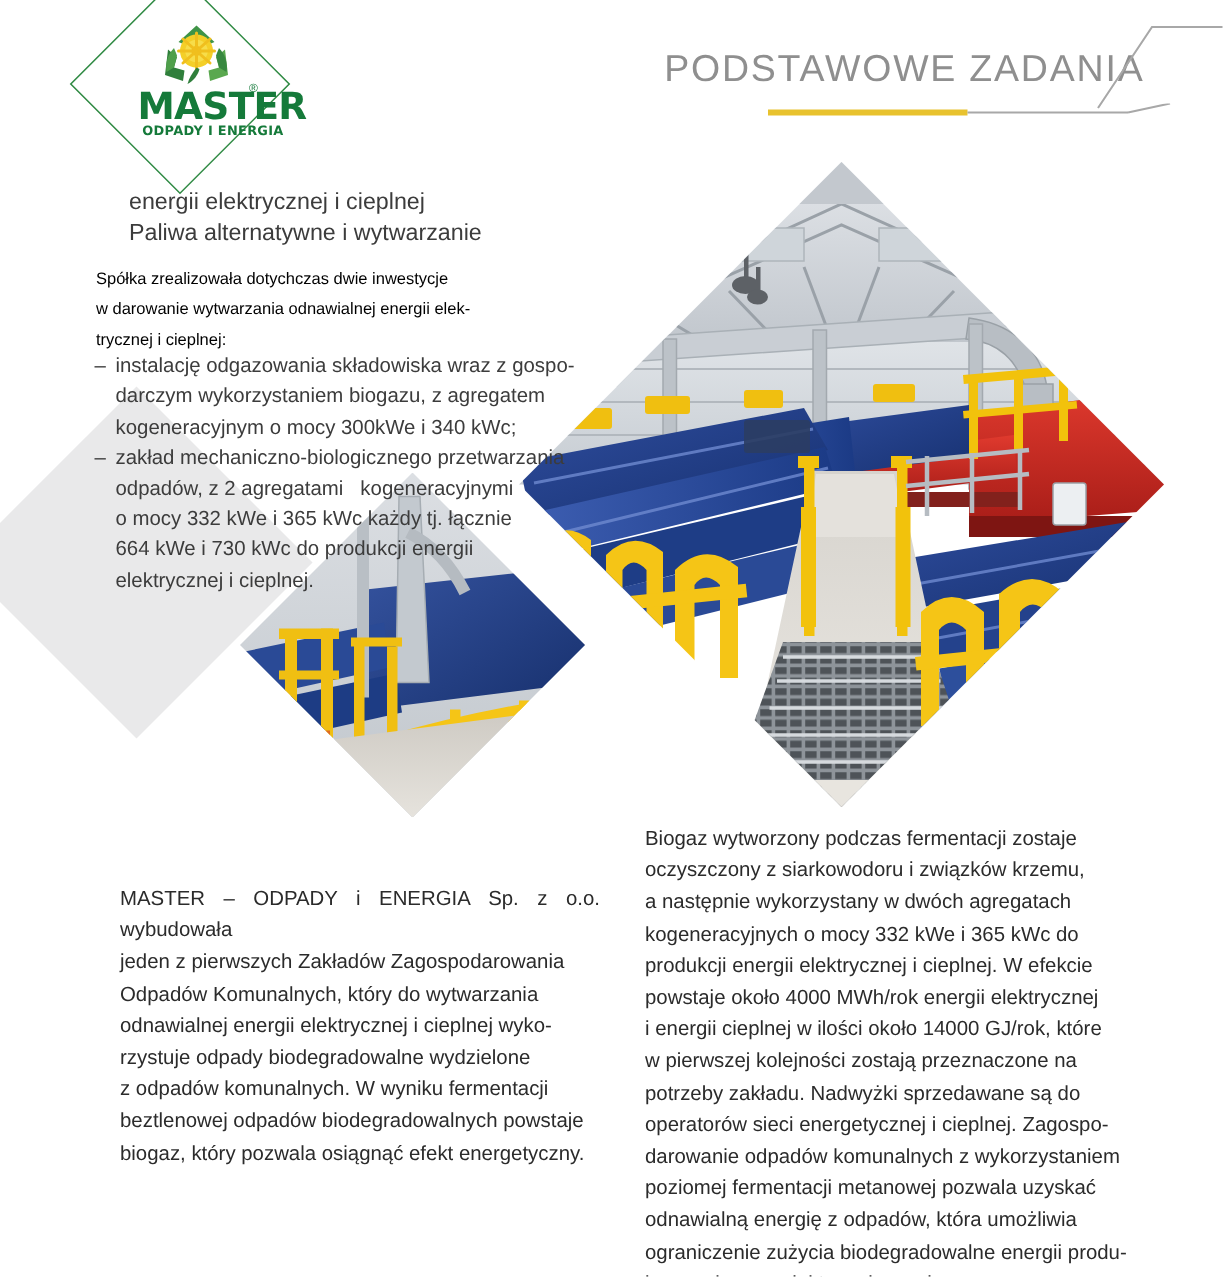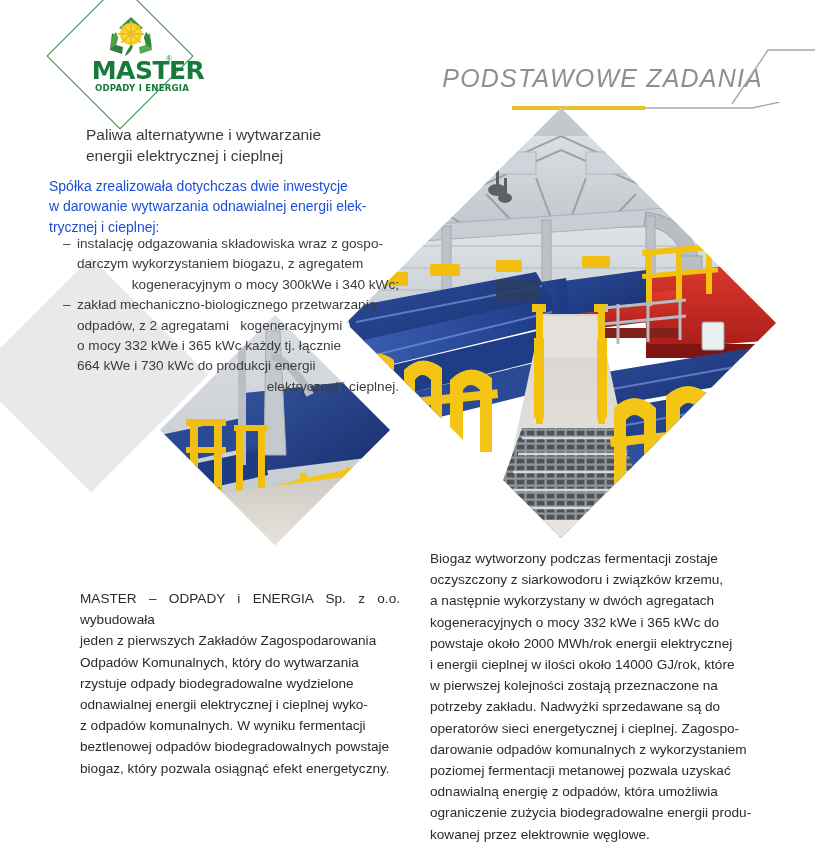--- a/index.html
+++ b/index.html
@@ -90,24 +90,23 @@
     font-size: 8.6px;
     letter-spacing: 0.2px;
     color: #157a3a;
     line-height: 1;
   }
 
   
   .header {
     position: absolute;
     left: 400px;
-    top: 64px;
+    top: 32px;
     width: 415px;
     height: 50px;
-    font-style: italic;
   }
   .header-title {
     position: absolute;
     right: 52px;
     top: 0px;
     font-family: "Liberation Sans", sans-serif;
     font-size: 25px;
     font-weight: 400;
     letter-spacing: 1.2px;
     color: #8f8f8f;
@@ -160,26 +159,26 @@
     top: 124px;
     width: 300px;
     font-size: 15.5px;
     line-height: 21px;
     color: #3c3c3c;
     font-family: "Liberation Sans", sans-serif;
   }
 
   .intro {
     position: absolute;
-    left: 49px;
+    left: 64px;
     top: 176px;
     width: 333px;
-    font-size: 14px;
+    font-size: 11px;
     line-height: 20.4px;
-    color: #1d4ed8;
+    color: #000000;
     text-align: justify;
     font-family: "Liberation Sans", sans-serif;
   }
   .intro .last { text-align: left; }
 
   .bullets {
     position: absolute;
     left: 63px;
     top: 234px;
     width: 336px;
@@ -195,21 +194,21 @@
   }
   .bullet-dash {
     width: 14px;
     flex: 0 0 14px;
     color: #3c3c3c;
   }
   .bullet-text {
     flex: 1 1 auto;
     text-align: justify;
   }
-  .bullet-text .last { text-align: right; }
+  .bullet-text .last { text-align: left; }
 
   .col-left {
     position: absolute;
     left: 80px;
     top: 588px;
     width: 320px;
     font-size: 13.6px;
     line-height: 21.2px;
     color: #2b2b2b;
     text-align: justify;
@@ -511,22 +510,22 @@
       </g>
 
       <g stroke="#93999f" stroke-width="2" fill="none">
         <path d="M150 20 L230 34"></path>
         <path d="M150 34 L230 48"></path>
       </g>
     </svg>
   </div>
 
   <div class="heading">
+    <div>energii elektrycznej i cieplnej</div>
     <div>Paliwa alternatywne i wytwarzanie</div>
-    <div>energii elektrycznej i cieplnej</div>
   </div>
 
   <div class="intro">
     <div>Spółka zrealizowała dotychczas dwie inwestycje</div>
     <div>w darowanie wytwarzania odnawialnej energii elek-</div>
     <div class="last">trycznej i cieplnej:</div>
   </div>
 
   <div class="bullets">
 
@@ -549,33 +548,34 @@
         <span style="display:block" class="last">elektrycznej i cieplnej.</span>
       </span>
     </div>
 
   </div>
 
   <div class="col-left">
     <p>MASTER – ODPADY i ENERGIA Sp. z o.o. wybudowała</p>
     <p>jeden z pierwszych Zakładów Zagospodarowania</p>
     <p>Odpadów Komunalnych, który do wytwarzania</p>
+    <p>odnawialnej energii elektrycznej i cieplnej wyko-</p>
     <p>rzystuje odpady biodegradowalne wydzielone</p>
-    <p>odnawialnej energii elektrycznej i cieplnej wyko-</p>
     <p>z odpadów komunalnych. W wyniku fermentacji</p>
     <p>beztlenowej odpadów biodegradowalnych powstaje</p>
     <p class="last">biogaz, który pozwala osiągnąć efekt energetyczny.</p>
   </div>
 
   <div class="col-right">
     <p>Biogaz wytworzony podczas fermentacji zostaje</p>
     <p>oczyszczony z siarkowodoru i związków krzemu,</p>
     <p>a następnie wykorzystany w dwóch agregatach</p>
     <p>kogeneracyjnych o mocy 332 kWe i 365 kWc do</p>
-    <p>powstaje około 2000 MWh/rok energii elektrycznej</p>
+    <p>produkcji energii elektrycznej i cieplnej. W efekcie</p>
+    <p>powstaje około 4000 MWh/rok energii elektrycznej</p>
     <p>i energii cieplnej w ilości około 14000 GJ/rok, które</p>
     <p>w pierwszej kolejności zostają przeznaczone na</p>
     <p>potrzeby zakładu. Nadwyżki sprzedawane są do</p>
     <p>operatorów sieci energetycznej i cieplnej. Zagospo-</p>
     <p>darowanie odpadów komunalnych z wykorzystaniem</p>
     <p>poziomej fermentacji metanowej pozwala uzyskać</p>
     <p>odnawialną energię z odpadów, która umożliwia</p>
     <p>ograniczenie zużycia biodegradowalne energii produ-</p>
     <p class="last">kowanej przez elektrownie węglowe.</p>
   </div>

